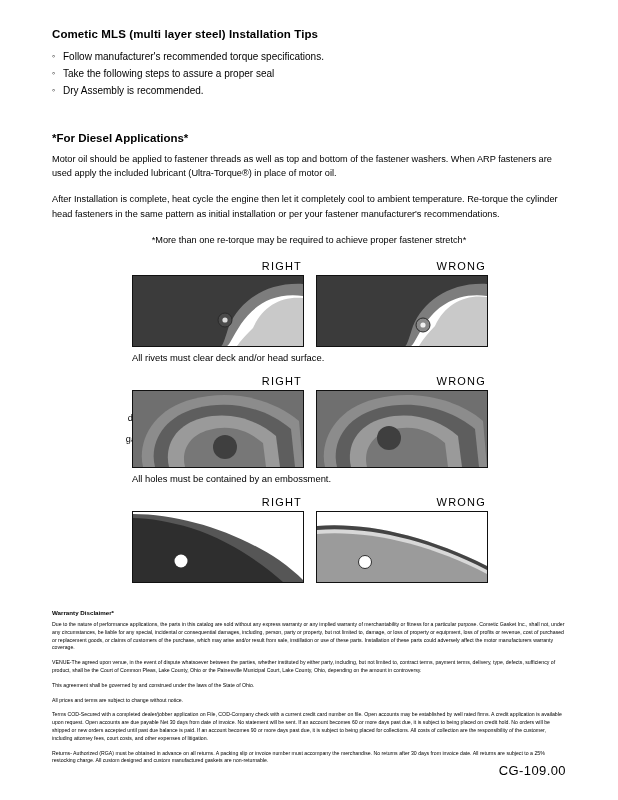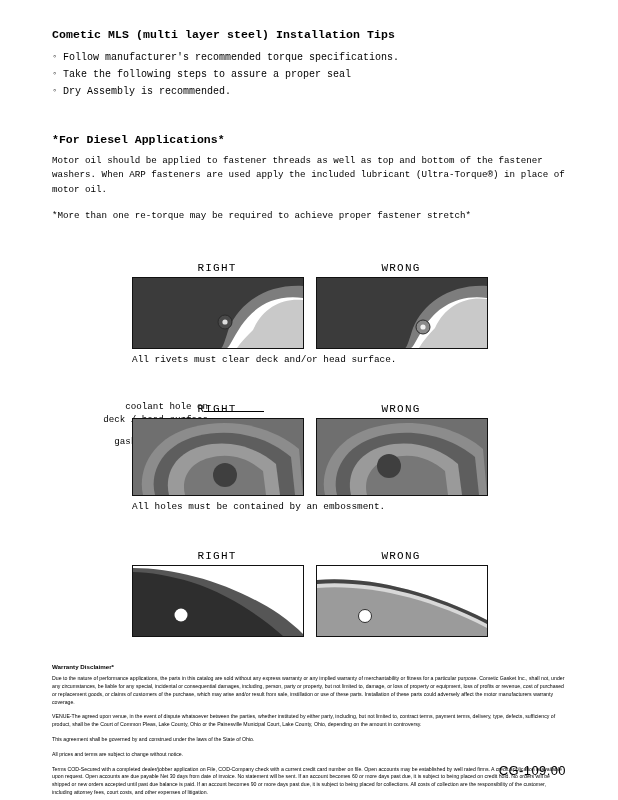--- a/index.html
+++ b/index.html
@@ -17,21 +17,20 @@
   }
   .page {
     position: relative;
     width: 618px;
     height: 800px;
     padding: 0;
     box-sizing: border-box;
   }
   .content {
     padding: 28px 52px 0 52px;
-    font-family: Liberation Mono, monospace;
   }
   h1.title {
     font-size: 11.5px;
     font-weight: bold;
     margin: 0 0 9px 0;
     letter-spacing: 0.1px;
   }
   ul.bullets {
     list-style: none;
     margin: 0;
@@ -76,41 +75,41 @@
   }
   p.para {
     font-size: 9.2px;
     line-height: 1.62;
     margin: 0 0 11px 0;
   }
   p.note {
     font-size: 9.2px;
     line-height: 1.62;
     margin: 0;
+    text-align: center;
   }
 
   
   .figures {
     margin: 14px 0 0 0;
     position: relative;
   }
   .fig-row {
     display: flex;
     justify-content: center;
     gap: 14px;
   }
   .fig-col {
     width: 170px;
   }
   .fig-label {
-    text-align: center;
+    text-align: right;
     font-size: 11px;
     letter-spacing: 1.2px;
     margin-bottom: 3px;
-    margin-top: 26px;
   }
   .fig-box {
     width: 170px;
     height: 70px;
     border: 1px solid #111;
     overflow: hidden;
     position: relative;
     background: #ffffff;
   }
   .fig-box.tall {
@@ -185,20 +184,21 @@
       <li>Take the following steps to assure a proper seal</li>
       <li>Dry Assembly is recommended.</li>
     </ul>
 
     <ul class="sub">
     </ul>
 
     <h2 class="subhead">*For Diesel Applications*</h2>
 
     <p class="para">Motor oil should be applied to fastener threads as well as top and bottom of the fastener washers. When ARP fasteners are used apply the included lubricant (Ultra-Torque®) in place of motor oil.</p>
+    <p class="para">After Installation is complete, heat cycle the engine then let it completely cool to ambient temperature. Re-torque the cylinder head fasteners in the same pattern as initial installation or per your fastener manufacturer's recommendations.</p>
     <p class="note">*More than one re-torque may be required to achieve proper fastener stretch*</p>
 
     <div class="figures group">
       <div class="fig-row">
         <div class="fig-col">
           <div class="fig-label">RIGHT</div>
           <div class="fig-box">
             <svg class="svgfig" width="170" height="70" viewBox="0 0 170 70">
               <rect x="0" y="0" width="170" height="70" fill="#ffffff"></rect>
               <path d="M0,0 L170,0 L170,20 C140,16 120,30 108,48 C100,60 96,70 94,70 L0,70 Z" fill="#7d7d7d"></path>

